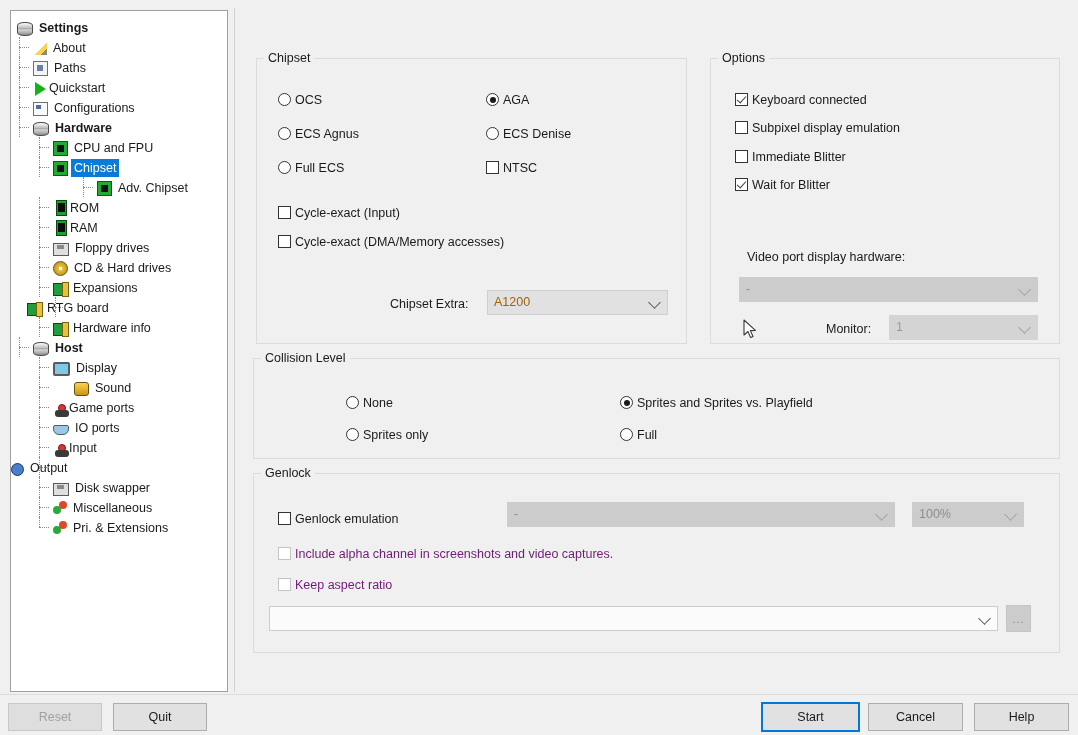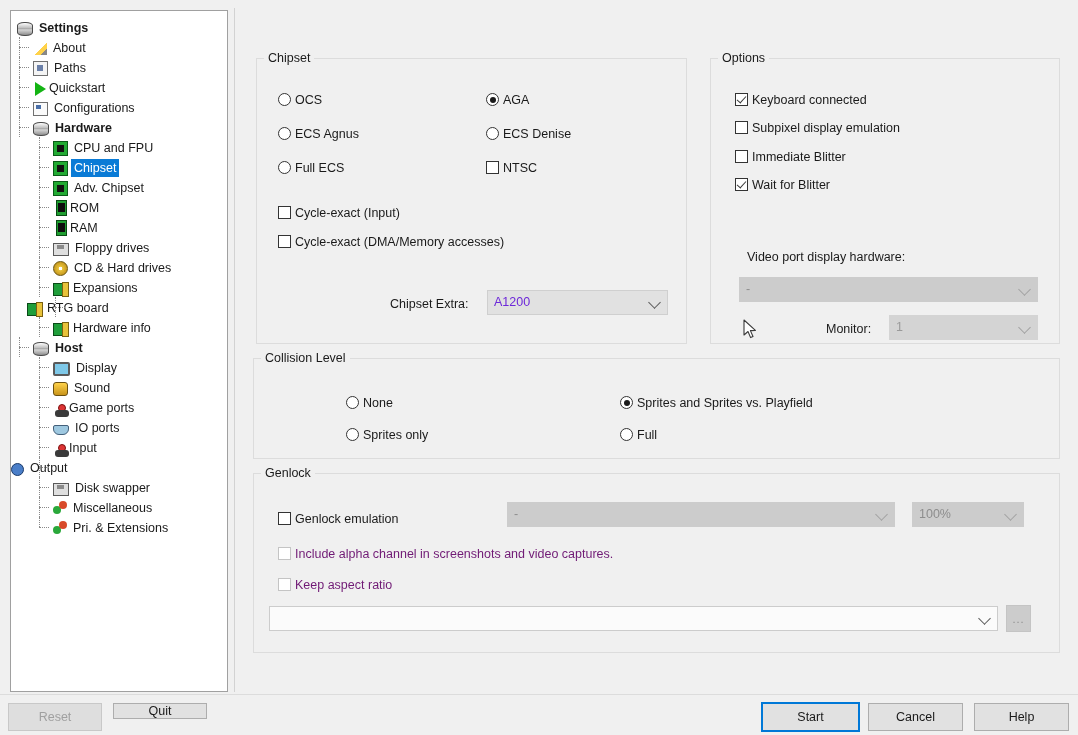--- a/index.html
+++ b/index.html
@@ -167,21 +167,21 @@
 
   .lbltext { position:absolute; font-size:12.5px; color:#1a1a1a; white-space:nowrap;}
 
   
   .combo {
     position: absolute;
     box-sizing: border-box;
     background: #e1e1e1;
     border: 1px solid #cfcfcf;
     font-size: 12.5px;
-    color: #6d28d9;
+    color: #a16207;
     line-height: 1;
     display: flex;
     align-items: center;
     padding-left: 6px;
   }
   .combo.white { background:#fbfbfb; border:1px solid #cccccc; }
   .combo.dis { background:#cccccc; border-color:#cccccc; color:#8d8d8d; }
   .combo.dis2 { background:#d4d4d4; border-color:#d4d4d4; color:#9a9a9a; }
   .combo .arrow {
     position:absolute; right:8px; top:50%;
@@ -228,31 +228,31 @@
 
 <div id="sidebar" style="padding-top: 6px;">
     <div class="tree-row bold" style="padding-left: 6px;"><span class="ico ico-stack"></span><span class="lbl">Settings</span></div>
     <div class="tree-row" style="padding-left: 22px;"><span class="dotline" style="left: 8px; top: 0px; height: 20px;"></span><span class="dothoriz" style="left: 8px; top: 10px; width: 10px;"></span><span class="ico ico-pen"></span><span class="lbl">About</span></div>
     <div class="tree-row" style="padding-left: 22px;"><span class="dotline" style="left: 8px; top: 0px; height: 20px;"></span><span class="dothoriz" style="left: 8px; top: 10px; width: 10px;"></span><span class="ico ico-paths"></span><span class="lbl">Paths</span></div>
     <div class="tree-row" style="padding-left: 22px;"><span class="dotline" style="left: 8px; top: 0px; height: 20px;"></span><span class="dothoriz" style="left: 8px; top: 10px; width: 10px;"></span><span class="ico ico-play"></span><span class="lbl">Quickstart</span></div>
     <div class="tree-row" style="padding-left: 22px;"><span class="dotline" style="left: 8px; top: 0px; height: 20px;"></span><span class="dothoriz" style="left: 8px; top: 10px; width: 10px;"></span><span class="ico ico-conf"></span><span class="lbl">Configurations</span></div>
     <div class="tree-row bold" style="padding-left: 22px;"><span class="dotline" style="left: 8px; top: 0px; height: 20px;"></span><span class="dothoriz" style="left: 8px; top: 10px; width: 10px;"></span><span class="ico ico-stack"></span><span class="lbl">Hardware</span></div>
     <div class="tree-row" style="padding-left: 42px;"><span class="dotline" style="left: 28px; top: 0px; height: 20px;"></span><span class="dothoriz" style="left: 28px; top: 10px; width: 10px;"></span><span class="ico ico-chip"></span><span class="lbl">CPU and FPU</span></div>
     <div class="tree-row sel" style="padding-left: 42px;"><span class="dotline" style="left: 28px; top: 0px; height: 20px;"></span><span class="dothoriz" style="left: 28px; top: 10px; width: 10px;"></span><span class="ico ico-chip"></span><span class="lbl">Chipset</span></div>
-    <div class="tree-row" style="padding-left: 42px;"><span class="dotline" style="left: 28px; top: 0px; height: 20px;"></span><span class="dothoriz" style="left: 28px; top: 10px; width: 10px;"></span><span class="ico ico-chip"></span><span class="lbl">Adv. Chipset</span></div>
+    <div class="tree-row" style="padding-left: 42px; margin-left: 44px;"><span class="dotline" style="left: 28px; top: 0px; height: 20px;"></span><span class="dothoriz" style="left: 28px; top: 10px; width: 10px;"></span><span class="ico ico-chip"></span><span class="lbl">Adv. Chipset</span></div>
     <div class="tree-row" style="padding-left: 42px;"><span class="dotline" style="left: 28px; top: 0px; height: 20px;"></span><span class="dothoriz" style="left: 28px; top: 10px; width: 10px;"></span><span class="ico ico-ram"></span><span class="lbl">ROM</span></div>
     <div class="tree-row" style="padding-left: 42px;"><span class="dotline" style="left: 28px; top: 0px; height: 20px;"></span><span class="dothoriz" style="left: 28px; top: 10px; width: 10px;"></span><span class="ico ico-ram"></span><span class="lbl">RAM</span></div>
     <div class="tree-row" style="padding-left: 42px;"><span class="dotline" style="left: 28px; top: 0px; height: 20px;"></span><span class="dothoriz" style="left: 28px; top: 10px; width: 10px;"></span><span class="ico ico-floppy"></span><span class="lbl">Floppy drives</span></div>
     <div class="tree-row" style="padding-left: 42px;"><span class="dotline" style="left: 28px; top: 0px; height: 20px;"></span><span class="dothoriz" style="left: 28px; top: 10px; width: 10px;"></span><span class="ico ico-cd"></span><span class="lbl">CD &amp; Hard drives</span></div>
     <div class="tree-row" style="padding-left: 42px;"><span class="dotline" style="left: 28px; top: 0px; height: 20px;"></span><span class="dothoriz" style="left: 28px; top: 10px; width: 10px;"></span><span class="ico ico-exp"></span><span class="lbl">Expansions</span></div>
     <div class="tree-row" style=" margin-left: 16px;"><span class="dotline" style="left: 28px; top: 0px; height: 20px;"></span><span class="dothoriz" style="left: 28px; top: 10px; width: 10px;"></span><span class="ico ico-exp"></span><span class="lbl">RTG board</span></div>
     <div class="tree-row" style="padding-left: 42px;"><span class="dotline" style="left: 28px; top: 0px; height: 20px;"></span><span class="dothoriz" style="left: 28px; top: 10px; width: 10px;"></span><span class="ico ico-exp"></span><span class="lbl">Hardware info</span></div>
     <div class="tree-row bold" style="padding-left: 22px;"><span class="dotline" style="left: 8px; top: 0px; height: 20px;"></span><span class="dothoriz" style="left: 8px; top: 10px; width: 10px;"></span><span class="ico ico-stack"></span><span class="lbl">Host</span></div>
     <div class="tree-row" style="padding-left: 42px;"><span class="dotline" style="left: 28px; top: 0px; height: 20px;"></span><span class="dothoriz" style="left: 28px; top: 10px; width: 10px;"></span><span class="ico ico-monitor"></span><span class="lbl">Display</span></div>
-    <div class="tree-row" style="padding-left: 42px;"><span class="dotline" style="left: 28px; top: 0px; height: 20px;"></span><span class="dothoriz" style="left: 28px; top: 10px; width: 10px;"></span><span class="ico ico-sound"></span><span class="lbl">Sound</span></div>
+    <div class="tree-row" style="padding-left: 63px;"><span class="dotline" style="left: 28px; top: 0px; height: 20px;"></span><span class="dothoriz" style="left: 28px; top: 10px; width: 10px;"></span><span class="ico ico-sound"></span><span class="lbl">Sound</span></div>
     <div class="tree-row" style="padding-left: 42px;"><span class="dotline" style="left: 28px; top: 0px; height: 20px;"></span><span class="dothoriz" style="left: 28px; top: 10px; width: 10px;"></span><span class="ico ico-joy"></span><span class="lbl">Game ports</span></div>
     <div class="tree-row" style="padding-left: 42px;"><span class="dotline" style="left: 28px; top: 0px; height: 20px;"></span><span class="dothoriz" style="left: 28px; top: 10px; width: 10px;"></span><span class="ico ico-io"></span><span class="lbl">IO ports</span></div>
     <div class="tree-row" style="padding-left: 42px;"><span class="dotline" style="left: 28px; top: 0px; height: 20px;"></span><span class="dothoriz" style="left: 28px; top: 10px; width: 10px;"></span><span class="ico ico-joy"></span><span class="lbl">Input</span></div>
     <div class="tree-row" style=""><span class="dotline" style="left: 28px; top: 0px; height: 20px;"></span><span class="dothoriz" style="left: 28px; top: 10px; width: 10px;"></span><span class="ico ico-out"></span><span class="lbl">Output</span></div>
     <div class="tree-row" style="padding-left: 42px;"><span class="dotline" style="left: 28px; top: 0px; height: 20px;"></span><span class="dothoriz" style="left: 28px; top: 10px; width: 10px;"></span><span class="ico ico-floppy"></span><span class="lbl">Disk swapper</span></div>
     <div class="tree-row" style="padding-left: 42px;"><span class="dotline" style="left: 28px; top: 0px; height: 20px;"></span><span class="dothoriz" style="left: 28px; top: 10px; width: 10px;"></span><span class="ico ico-misc"></span><span class="lbl">Miscellaneous</span></div>
     <div class="tree-row" style="padding-left: 42px;"><span class="dotline" style="left: 28px; top: 0px; height: 10px;"></span><span class="dothoriz" style="left: 28px; top: 10px; width: 10px;"></span><span class="ico ico-misc"></span><span class="lbl">Pri. &amp; Extensions</span></div>
   </div>
 
 <div id="main">
@@ -372,21 +372,21 @@
   <svg id="cursor" viewBox="0 0 14 22" xmlns="http://www.w3.org/2000/svg">
     <path d="M1 1 L1 16 L5 12.5 L7.6 18.6 L10 17.5 L7.4 11.6 L12.4 11.4 Z" fill="#ffffff" stroke="#3a3a3a" stroke-width="1.1" stroke-linejoin="round"></path>
   </svg>
 </div>
 
 <div id="bottombar">
   <div class="sep"></div>
   <div class="btn dis" style="left:8px; top:9px; width:94px; height:28px;">
     <span>Reset</span>
   </div>
-  <div class="btn" style="left:113px; top:9px; width:94px; height:16px;">
+  <div class="btn" style="left:113px; top:9px; width:94px; height:28px;">
     <span>Quit</span>
   </div>
   <div class="btn default" style="left:761px; top:8px; width:99px; height:30px;">
     <span>Start</span>
   </div>
   <div class="btn" style="left:868px; top:9px; width:95px; height:28px;">
     <span>Cancel</span>
   </div>
   <div class="btn" style="left:974px; top:9px; width:95px; height:28px;">
     <span>Help</span>

